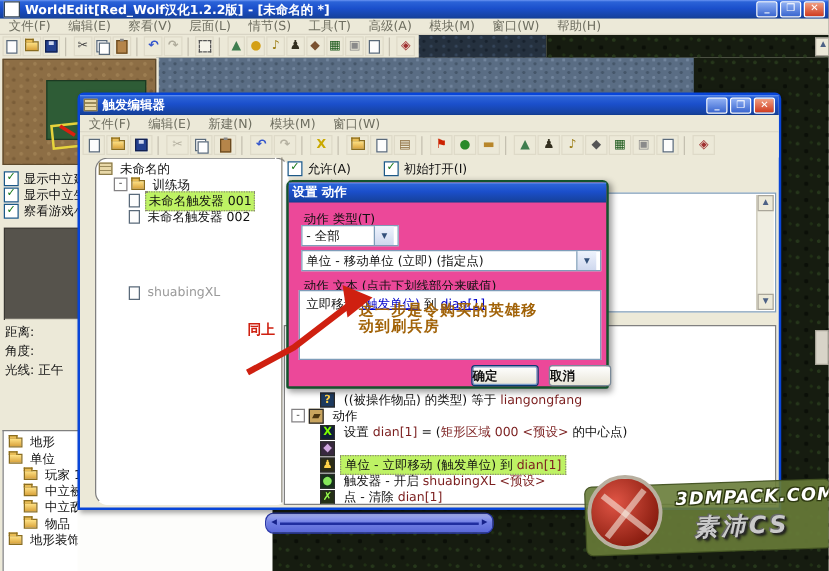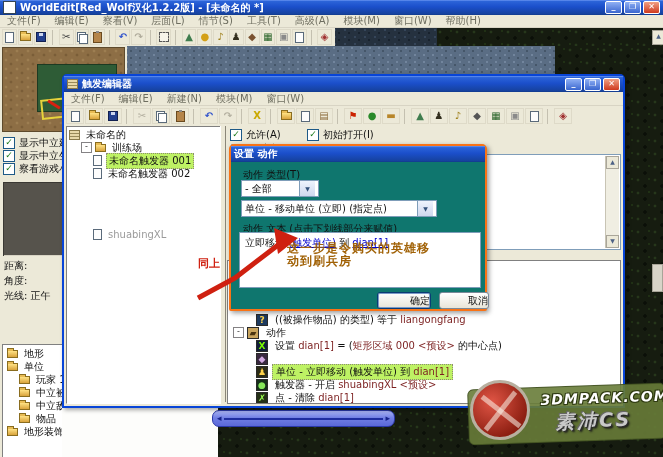--- a/index.html
+++ b/index.html
@@ -63,28 +63,28 @@
   .seg-p{color:#111;} .seg-v{color:#7b1f1f;} .seg-link{color:#0000cc;text-decoration:underline;}
   .rowtxt{white-space:nowrap;padding:0 3px;}
   
   .cb{width:10px;height:10px;background:#fff;border:1px solid #1d5987;display:inline-flex;align-items:center;
     justify-content:center;font-size:9px;line-height:1;color:#1a7a1a;font-weight:bold;flex:none;box-sizing:content-box;}
   .cbrow{display:flex;align-items:center;gap:4px;height:13px;}
   .xpsel{background:#fff;border:1px solid #7f9db9;display:flex;align-items:center;padding:0 3px;box-sizing:border-box;}
   .droparrow{margin-left:auto;width:15px;align-self:stretch;background:linear-gradient(#eef3fd,#cfd8ee);
     border-left:1px solid #7f9db9;display:flex;align-items:center;justify-content:center;font-size:6px;color:#33507a;}
   .xpbtn{background:linear-gradient(#ffffff,#e8e5d8);border:1px solid #7a8a99;border-radius:3px;
-    display:flex;align-items:center;justify-content:flex-end;box-sizing:border-box;}
+    display:flex;align-items:center;justify-content:flex-start;box-sizing:border-box;font-weight:bold;}
   .xpbtn.default{border:1px solid #0a3c74;box-shadow:0 0 0 1px #7a9ac8 inset;}
   .whitebox{background:#fff;border:1px solid #7f9db9;box-sizing:border-box;}
   .sunken{border-top:1px solid #808080;border-left:1px solid #808080;border-bottom:1px solid #fff;border-right:1px solid #fff;}
   .sbarrow{background:#ece9d8;border:1px solid #aaa69a;color:#4d6185;font-size:6px;line-height:9px;text-align:center;}
   
   .tewin{border:2px solid #0845d8;border-radius:5px 5px 0 0;background:#ECE9D8;box-shadow:2px 2px 4px rgba(0,0,0,.35);}
-  .dlg{border:2px solid #f97316;border-radius:5px 5px 2px 2px;background:#0f766e;box-shadow:2px 2px 5px rgba(0,0,0,.4);}
+  .dlg{border:2px solid #14532d;border-radius:5px 5px 2px 2px;background:#ec4899;box-shadow:2px 2px 5px rgba(0,0,0,.4);}
   
   .note{color:#a16207;font-size:12px;font-weight:bold;letter-spacing:1px;}
   .sidenote{color:#cf2010;font-size:11px;font-weight:bold;}
   .wm-band{background:rgba(104,124,56,.9);border-radius:6px;transform:rotate(-2deg);border:1px solid rgba(60,75,30,.8);}
   .wm-line1{font-style:italic;font-weight:bold;color:#fff;font-size:14px;letter-spacing:1px;
     text-shadow:1px 1px 0 #2f3a12,-1px -1px 0 #2f3a12,1px -1px 0 #2f3a12,-1px 1px 0 #2f3a12;}
   .wm-line2{font-style:italic;font-weight:bold;color:#c9c9c9;font-size:19px;letter-spacing:3px;
     text-shadow:1px 1px 0 #2a2a2a,-1px -1px 0 #666,2px 2px 2px #1a1a1a;}
   .wm-circle{width:60px;height:60px;border-radius:50%;background:radial-gradient(circle at 35% 35%,#e05545,#8d1f12 72%);
     border:3px solid #b8b0a0;box-sizing:border-box;position:relative;overflow:hidden;}
@@ -346,21 +346,21 @@
         </span>
         <span class="tbtn">
           <span class="i-page"></span>
         </span>
         <span class="tsep"></span>
         <span class="tbtn">
           <span class="i-glyph" style="color: rgb(160, 48, 48);">◈</span>
         </span>
       </div>
 
-    <div class="abs sunken" style="left:2px;top:50px;width:153px;height:276px;background:#fff;overflow:hidden;">
+    <div class="abs sunken" style="left:12px;top:50px;width:153px;height:276px;background:#fff;overflow:hidden;border-radius:10px;">
       <div id="te-tree" style="padding-top:1px;">
           <div class="trow" style="padding-left: 2px;">
             <span class="i-scroll" style="margin-right: 4px;"></span>
             <span class="tlabel">未命名的</span>
           </div>
           <div class="trow" style="padding-left: 14px;">
             <span class="expander">-</span>
             <span class="i-folder" style="margin-right: 4px;"></span>
             <span class="tlabel">训练场</span>
           </div>
@@ -434,21 +434,21 @@
 
   <div class="abs dlg" style="left:229px;top:144px;width:258px;height:167px;z-index:30;box-sizing:border-box;">
     <div class="titlebar" style="height:16px;font-size:10px;">
       <span>设置 动作</span>
     </div>
     <div class="abs" style="left:12px;top:22px;text-align:center;">动作 类型(T)</div>
     <div class="abs xpsel" style="left:10px;top:34px;width:78px;height:17px;">
       <span>- 全部</span>
       <span class="droparrow">▼</span>
     </div>
-    <div class="abs xpsel" style="left:10px;top:54px;width:196px;height:17px;">
+    <div class="abs xpsel" style="left:10px;top:54px;width:240px;height:17px;">
       <span>单位 - 移动单位 (立即) (指定点)</span>
       <span class="droparrow">▼</span>
     </div>
     <div class="abs" style="left:12px;top:76px;">动作 文本 (点击下划线部分来赋值)</div>
     <div class="abs whitebox" style="left:8px;top:86px;width:242px;height:56px;padding:3px 5px;" id="dlg-text"><span class="seg-p">立即移动 </span><span class="seg-link">(触发单位)</span><span class="seg-p"> 到 </span><span class="seg-link">dian[1]</span></div>
     <div class="abs xpbtn default" style="left:146px;top:146px;width:54px;height:17px;">
         <span>确定</span>
       </div>
     <div class="abs xpbtn" style="left:208px;top:146px;width:50px;height:17px;">
         <span>取消</span>

